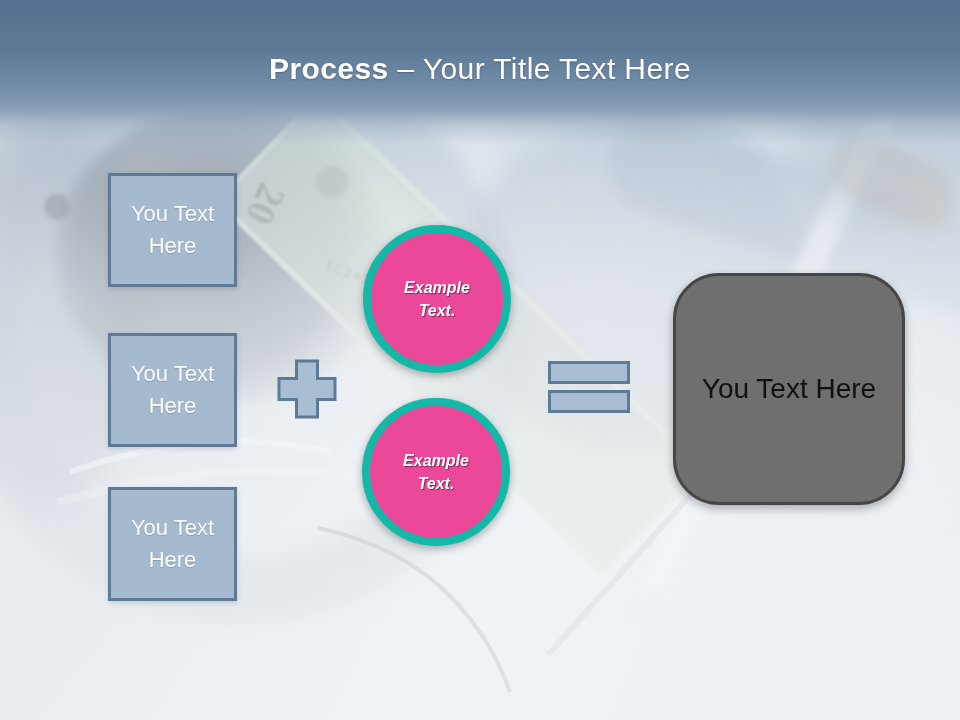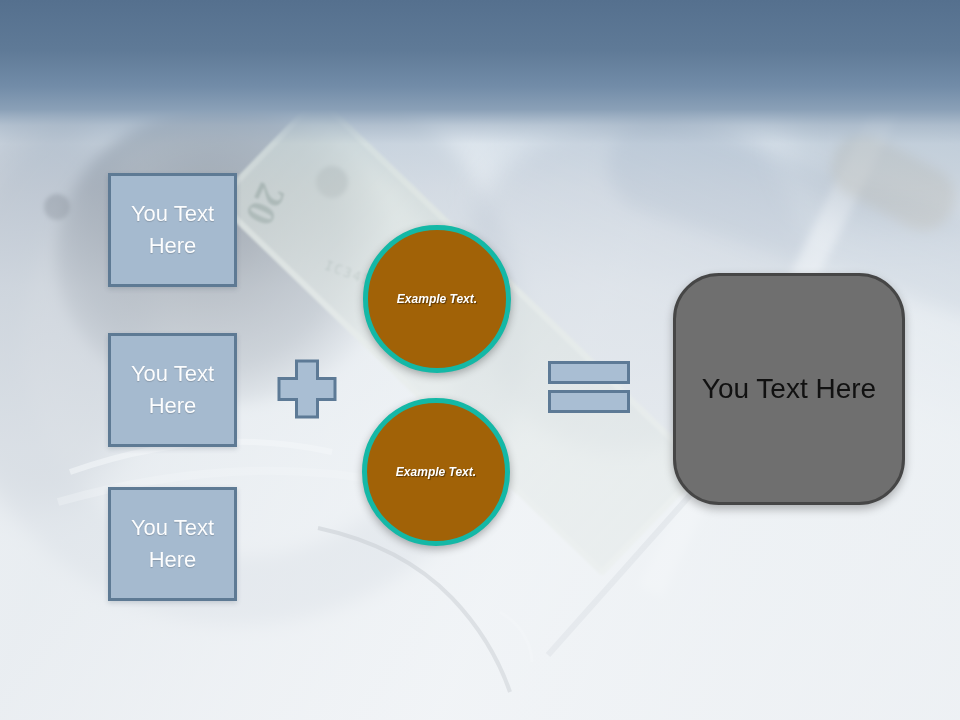--- a/index.html
+++ b/index.html
@@ -72,23 +72,23 @@
     text-shadow:0 1px 1px rgba(0,0,0,.18);box-shadow:0 2px 5px rgba(40,60,80,.18);}
   .inbox1{top:173px;}
   .inbox2{top:333px;}
   .inbox3{top:487px;}
 
   .op{position:absolute;}
   .op-plus{left:276px;top:358px;width:62px;height:62px;}
   .op-equals{left:548px;top:361px;width:82px;height:53px;}
 
   .circle{position:absolute;width:148px;height:148px;border-radius:50%;
-    background:#a16207;border:5px solid #14b8a6;
+    background:#ec4899;border:8px solid #14b8a6;
     display:flex;align-items:center;justify-content:center;text-align:center;
-    color:#ffffff;font-size:12px;font-weight:bold;font-style:italic;line-height:23px;
+    color:#ffffff;font-size:16px;font-weight:bold;font-style:italic;line-height:23px;
     box-shadow:0 3px 8px rgba(0,0,0,.30);text-shadow:1px 1px 1px rgba(0,0,0,.45);}
   .circle .lbl{width:86px;}
   .circle1{left:363px;top:225px;}
   .circle2{left:362px;top:398px;}
 
   .result{position:absolute;left:673px;top:273px;width:232px;height:232px;
     background:#6f6f6f;border:3px solid #464646;border-radius:46px;
     display:flex;align-items:center;justify-content:center;text-align:center;
     color:#111111;font-size:28px;box-shadow:0 4px 10px rgba(0,0,0,.28);}
 </style>
@@ -123,20 +123,21 @@
       <path d="M318,528 Q402,546 452,598 Q492,640 510,692" stroke="rgba(35,45,60,0.5)" stroke-width="4" fill="none"></path>
       <path d="M548,655 L748,430" stroke="rgba(55,70,90,0.28)" stroke-width="6" fill="none"></path>
       <path d="M500,612 q30,18 32,50" stroke="rgba(255,255,255,0.5)" stroke-width="3" fill="none"></path>
       <ellipse cx="812" cy="302" rx="13" ry="10" fill="rgba(150,165,185,0.35)"></ellipse>
       <ellipse cx="884" cy="384" rx="10" ry="8" fill="rgba(150,165,185,0.3)"></ellipse>
     </svg>
   </div>
 
   <div class="overlay"></div>
 
+  <h1 class="title"><span class="emph">Process</span><span class="rest">– Your Title Text Here</span></h1>
 
   <div class="inbox inbox1">
     <span>You Text Here</span>
   </div>
   <div class="inbox inbox2">
     <span>You Text Here</span>
   </div>
   <div class="inbox inbox3">
     <span>You Text Here</span>
   </div>

